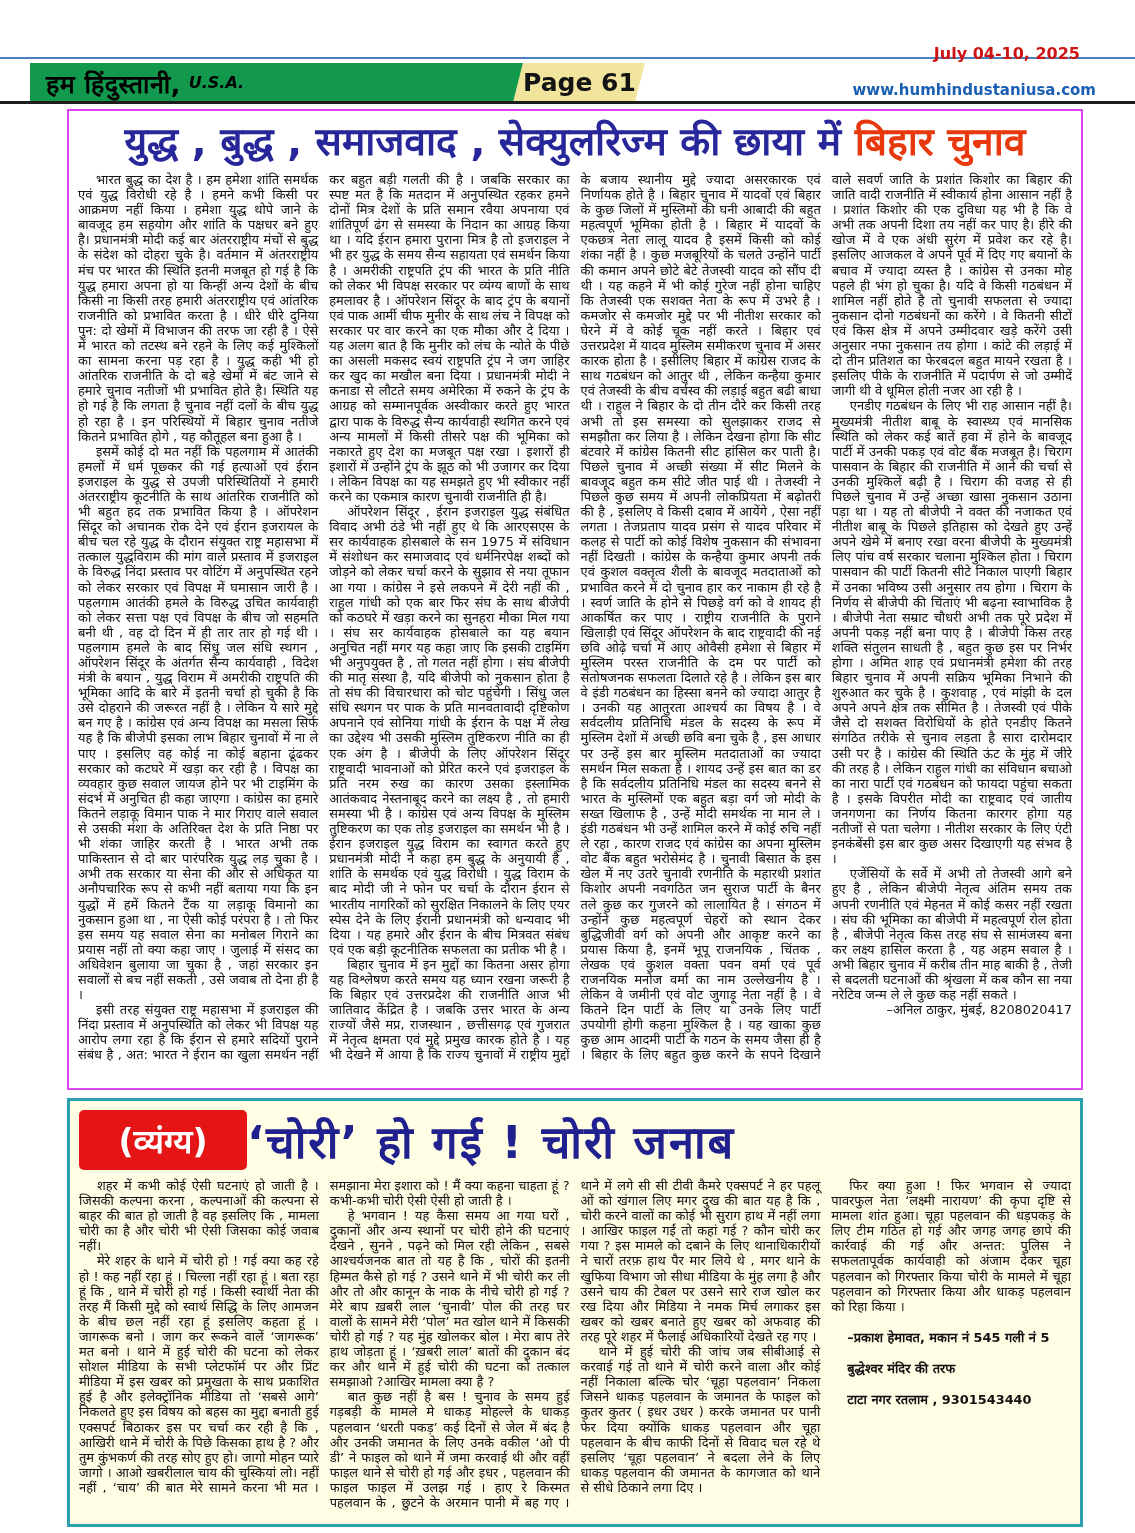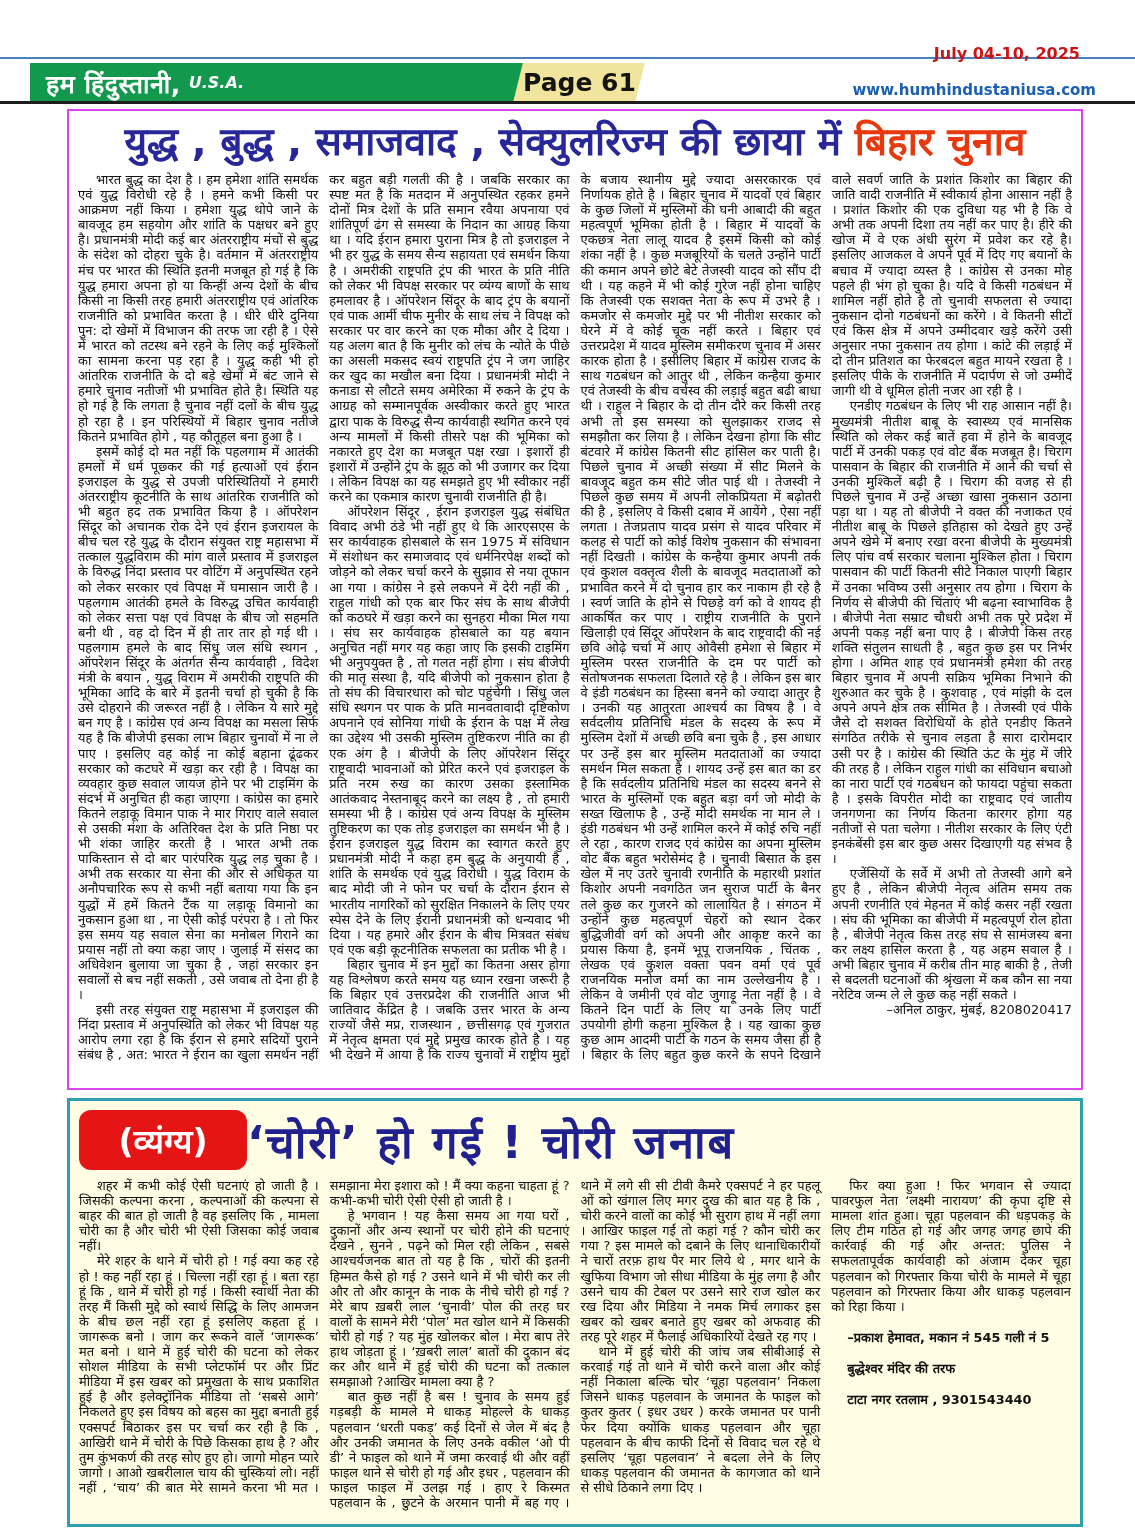--- a/index.html
+++ b/index.html
@@ -5,21 +5,21 @@
   * { box-sizing: border-box; }
   html,body { margin:0; padding:0; background:#ffffff; }
   .page {
     position:relative; width:1135px; height:1533px; background:#ffffff;
     font-family:"DejaVu Sans","Liberation Sans",sans-serif; color:#111;
     overflow:hidden;
   }
   .topline { position:absolute; top:57px; left:0; width:1135px; height:2px; background:#4a7fc1; }
   .masthead-green {
     position:absolute; top:63px; left:30px; width:545px; height:39px;
-    background:#13994e; color:#ffffff; display:flex; align-items:center; padding-left:16px;
+    background:#13994e; color:#000000; display:flex; align-items:center; padding-left:16px;
   }
   .paper-name { font-size:25px; font-weight:bold; letter-spacing:0.5px; }
   .paper-region { font-size:16px; font-weight:bold; font-style:italic; margin-left:8px; }
   .page-badge {
     position:absolute; top:63px; left:518px; width:122px; height:39px;
     background:#f1e49c; transform:skewX(-14deg);
     display:flex; align-items:center; justify-content:center;
   }
   .page-badge span { transform:skewX(14deg); font-size:25px; font-weight:bold; color:#141414; }
   .issue-date { position:absolute; top:44px; right:55px; color:#cc1414; font-weight:bold; font-size:16px; text-align:right; }
@@ -44,21 +44,21 @@
   .byline { font-weight:normal; text-align:right; text-indent:0; }
 
   .article2 {
     position:absolute; top:1098px; left:67px; width:1016px; height:429px;
     border:3px solid #2e9fae; background:#fffde4; padding:7px 9px 6px 9px;
   }
   .a2-head { display:flex; align-items:center; height:64px; }
   .a2-tag {
     width:168px; height:60px; background:#e51515; color:#ffffff;
     font-weight:bold; font-size:33px; display:flex; align-items:center; justify-content:center;
-    border-radius:12px; flex:0 0 auto;
+    border-radius:5px; flex:0 0 auto;
   }
   .a2-headline {
     flex:1; text-align:left; color:#20208e; font-weight:bold; font-size:45px;
     letter-spacing:2px; white-space:nowrap;
   }
   .a2-body { height:338px; margin-top:6px; }
   .byline-block p { margin:16px; text-indent:0; font-weight:bold; text-align:left; }
 </style>
 </head>
 <body>

